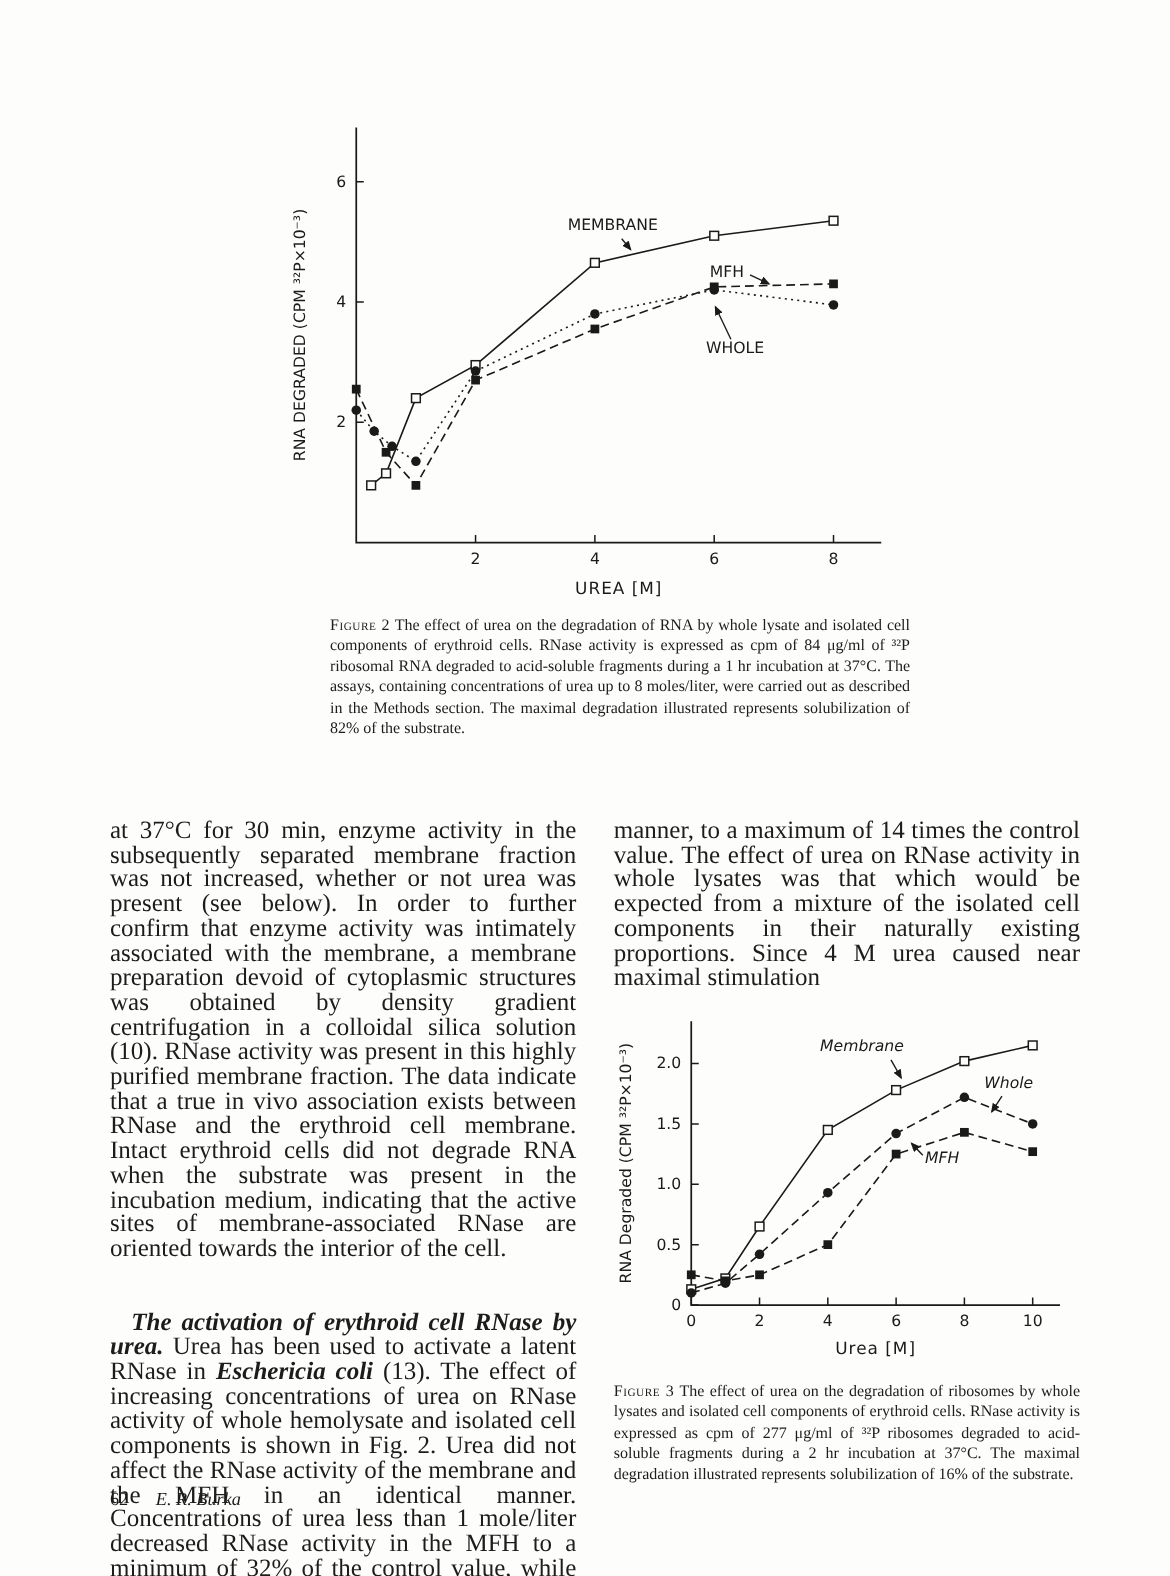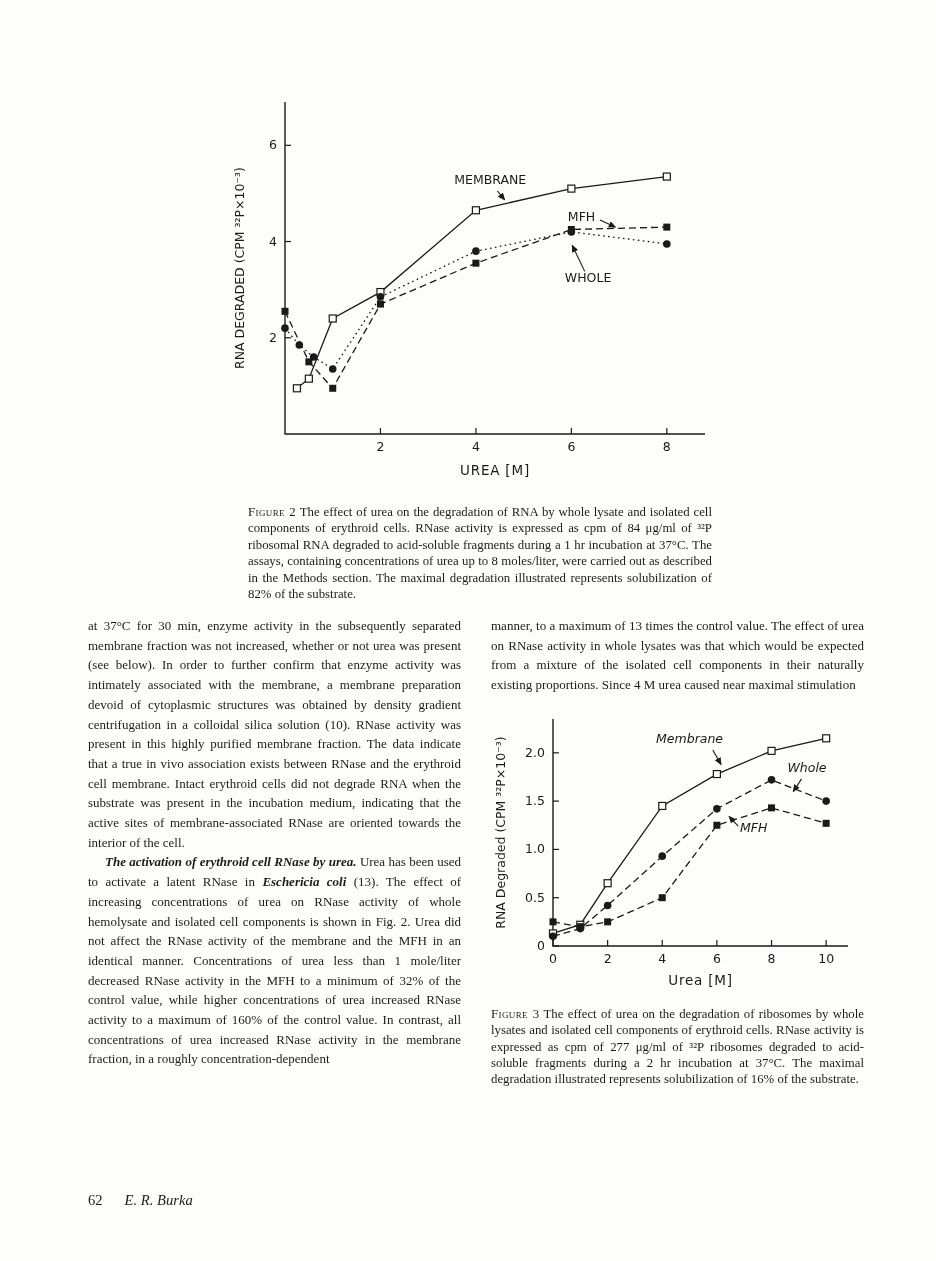--- a/index.html
+++ b/index.html
@@ -2,26 +2,26 @@
 <html><head>
 <meta charset="utf-8">
 <style>
   * { margin:0; padding:0; box-sizing:border-box; }
   html,body { background:#fdfdfb; }
   body {
     width:936px; height:1261px; position:relative; overflow:hidden;
     font-family:"Liberation Serif", serif; color:#1c1c1c;
   }
   .fig2 { position:absolute; left:230px; top:92px; }
-  .cap2 { position:absolute; left:248px; top:492px; width:464px;margin-top:12px; }
+  .cap2 { position:absolute; left:264px; top:492px; width:464px; }
   .caption { font-size:12.8px; line-height:16.4px; text-align:justify; }
   .capLabel { font-variant:small-caps; letter-spacing:.4px; }
   .columns { position:absolute; left:88px; top:616px; width:776px; display:flex; gap:30px; }
   .col { width:373px; }
-  .body-p { font-size:13px; line-height:19.7px; text-align:justify; }
+  .body-p { font-size:20px; line-height:19.7px; text-align:justify;margin-top:39px; }
   .indent { text-indent:17px; }
   .fig3 { margin:12px 0 10px 0; }
   .footer { position:absolute; left:88px; top:1192px; font-size:14.6px;font-family:Liberation Serif, serif; }
   .footer .author { font-style:italic; margin-left:22px; }
   svg text { font-family:"DejaVu Sans", sans-serif; }
   i { font-style:italic;font-weight:bold; }
 </style>
 </head>
 <body>
 
@@ -88,21 +88,21 @@
   <p class="caption cap2"><span class="capLabel">Figure 2</span><span>  The effect of urea on the degradation of RNA by whole lysate and isolated cell components of erythroid cells. RNase activity is expressed as cpm of 84 μg/ml of ³²P ribosomal RNA degraded to acid-soluble fragments during a 1 hr incubation at 37°C. The assays, containing concentrations of urea up to 8 moles/liter, were carried out as described in the Methods section. The maximal degradation illustrated represents solubilization of 82% of the substrate.</span></p>
 
   <div class="columns">
 
     <div class="col">
       <p class="body-p">at 37°C for 30 min, enzyme activity in the subsequently separated membrane fraction was not increased, whether or not urea was present (see below). In order to further confirm that enzyme activity was intimately associated with the membrane, a membrane preparation devoid of cytoplasmic structures was obtained by density gradient centrifugation in a colloidal silica solution (10). RNase activity was present in this highly purified membrane fraction. The data indicate that a true in vivo association exists between RNase and the erythroid cell membrane. Intact erythroid cells did not degrade RNA when the substrate was present in the incubation medium, indicating that the active sites of membrane-associated RNase are oriented towards the interior of the cell.</p>
       <p class="body-p indent"><i>The activation of erythroid cell RNase by urea.</i><span> Urea has been used to activate a latent RNase in </span><i>Eschericia coli</i><span> (13). The effect of increasing concentrations of urea on RNase activity of whole hemolysate and isolated cell components is shown in Fig. 2. Urea did not affect the RNase activity of the membrane and the MFH in an identical manner. Concentrations of urea less than 1 mole/liter decreased RNase activity in the MFH to a minimum of 32% of the control value, while higher concentrations of urea increased RNase activity to a maximum of 160% of the control value. In contrast, all concentrations of urea increased RNase activity in the membrane fraction, in a roughly concentration-dependent</span></p>
     </div>
 
     <div class="col">
-      <p class="body-p">manner, to a maximum of 13 times the control value. The effect of urea on RNase activity in whole lysates was that which would be expected from a mixture of the isolated cell components in their naturally existing proportions. Since 4 M urea caused near maximal stimulation</p>
+      <p class="body-p">manner, to a maximum of 14 times the control value. The effect of urea on RNase activity in whole lysates was that which would be expected from a mixture of the isolated cell components in their naturally existing proportions. Since 4 M urea caused near maximal stimulation</p>
 
       <figure class="fig3">
         <svg width="375" height="285">
             <defs>
               <marker id="arr1" markerWidth="8" markerHeight="8" refX="6" refY="3" orient="auto">
                 <path d="M0,0 L7,3 L0,6 z" fill="#1a1a1a"></path>
               </marker>
             </defs>
             <path d="M62,12 L62,239 L357,239" fill="none" stroke="#1a1a1a" stroke-width="1.4"></path>
             <line x1="62" y1="239" x2="62" y2="233" stroke="#1a1a1a" stroke-width="1.2"></line>

